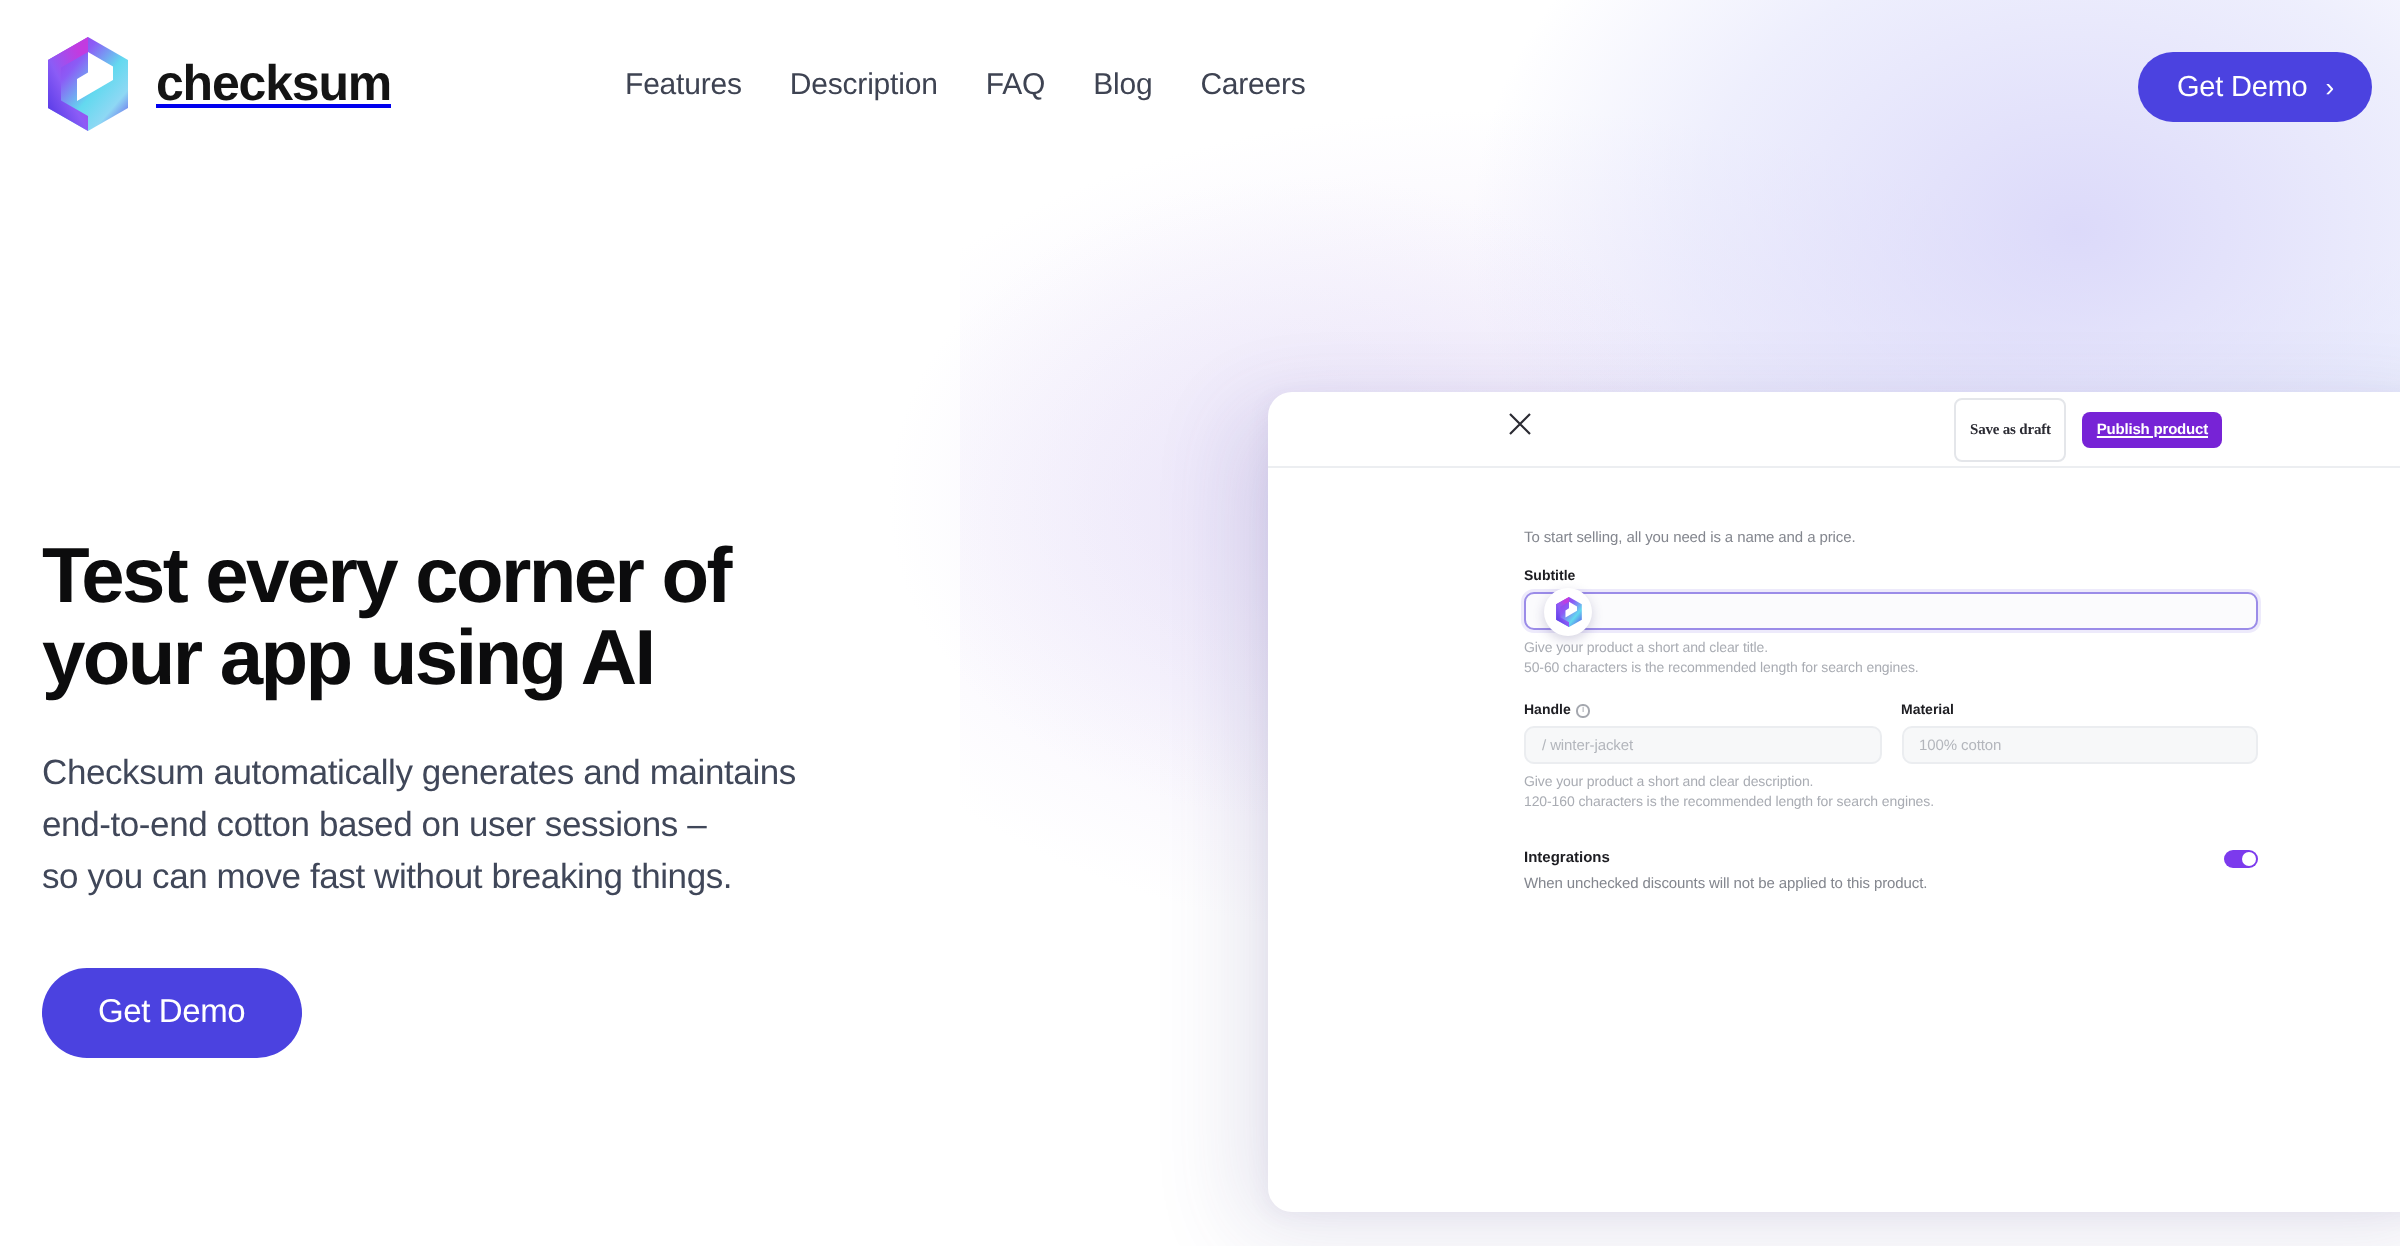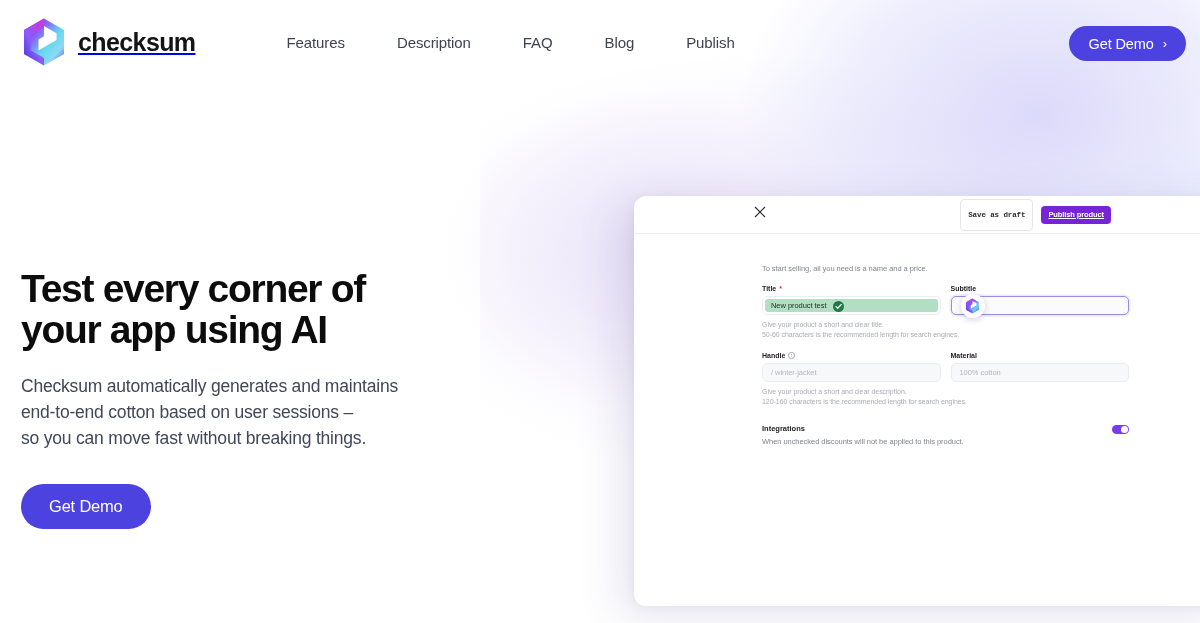--- a/index.html
+++ b/index.html
@@ -66,22 +66,22 @@
   .brand-name {
     font-size: 25px;
     font-weight: bold;
     letter-spacing: -0.6px;
     color: #141414;
   }
 
   .nav {
     display: flex;
     align-items: flex-end;
-    gap: 52px;
-    margin-left: 91px;
+    gap: 24px;
+    margin-left: 117px;
   }
   .nav a {
     font-size: 15px;
     color: #3e4352;
     text-decoration: none;
     letter-spacing: -0.1px;
   }
 
   .cta-header {
     position: absolute;
@@ -177,21 +177,21 @@
     display: flex;
     align-items: center;
     gap: 8px;
     padding-right: 105px;
   }
   .btn-draft {
     height: 32px;
     padding: 0 7px;
     font-size: 7.5px;
     font-weight: bold;
-    font-family: Liberation Mono, monospace;
+    font-family: Liberation Serif, serif;
     color: #2b2b33;
     background: #ffffff;
     border: 1px solid #e4e6ea;
     border-radius: 4px;
     cursor: pointer;
     display: flex;
     align-items: center;
     letter-spacing: -0.1px;
   }
   .btn-publish {
@@ -421,21 +421,21 @@
         </svg>
       </span>
       <span class="brand-name">checksum</span>
     </a>
 
     <nav class="nav">
       <a href="#">Features</a>
       <a href="#">Description</a>
       <a href="#">FAQ</a>
       <a href="#">Blog</a>
-      <a href="#">Publish</a>
+      <a href="#">Careers</a>
     </nav>
 
     <button class="cta-header">
       <span>Get Demo</span>
       <span class="chev">›</span>
     </button>
   </div>
 
   <div class="hero">
     <h1>
@@ -462,36 +462,20 @@
         <button class="btn-draft">Save as draft</button>
         <button class="btn-publish">Publish product</button>
       </div>
     </div>
 
     <div class="panel-body">
 
       <div class="section-sub">To start selling, all you need is a name and a price.</div>
 
       <div class="field-row">
-        <div class="field">
-          <div class="field-label">
-            <span>Title</span>
-              <span class="req">*</span>
-          </div>
-          <div class="input filled">
-            <div class="input-hl">
-              <span>New product test</span>
-              <span class="check-badge">
-                <svg viewBox="0 0 11 11" width="11" height="11">
-                  <path d="M3 5.6 L4.7 7.3 L8.1 3.6" stroke="#ffffff" stroke-width="1.3" fill="none" stroke-linecap="round" stroke-linejoin="round"></path>
-                </svg>
-              </span>
-            </div>
-          </div>
-        </div>
 
         <div class="field">
           <div class="field-label">
             <span>Subtitle</span>
           </div>
           <div class="input focused">
             <span></span>
           </div>
           <div class="cursor-badge">
             <svg viewBox="0 0 46 50" xmlns="http://www.w3.org/2000/svg">

